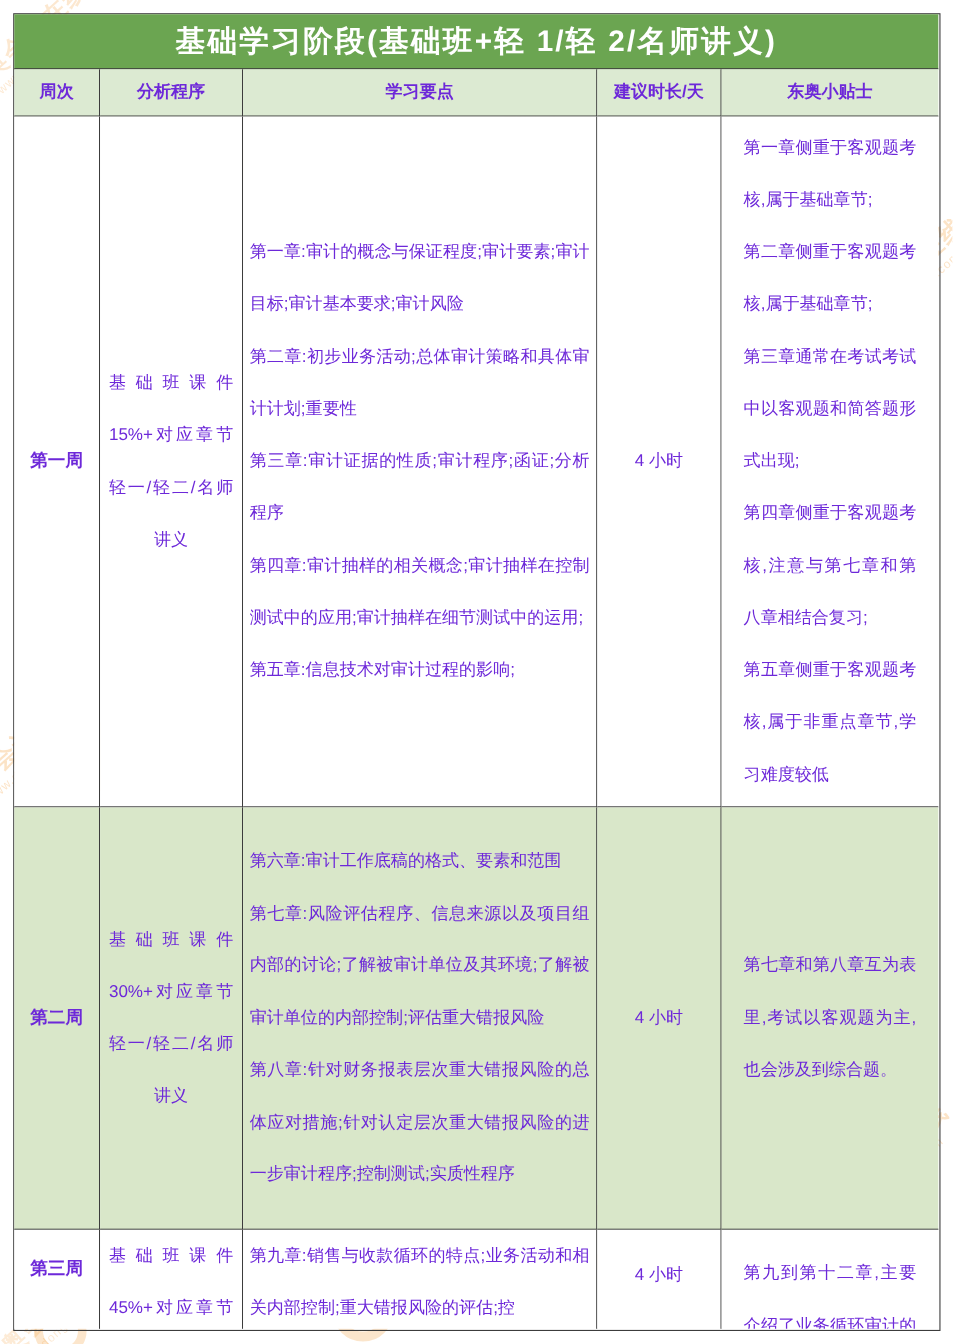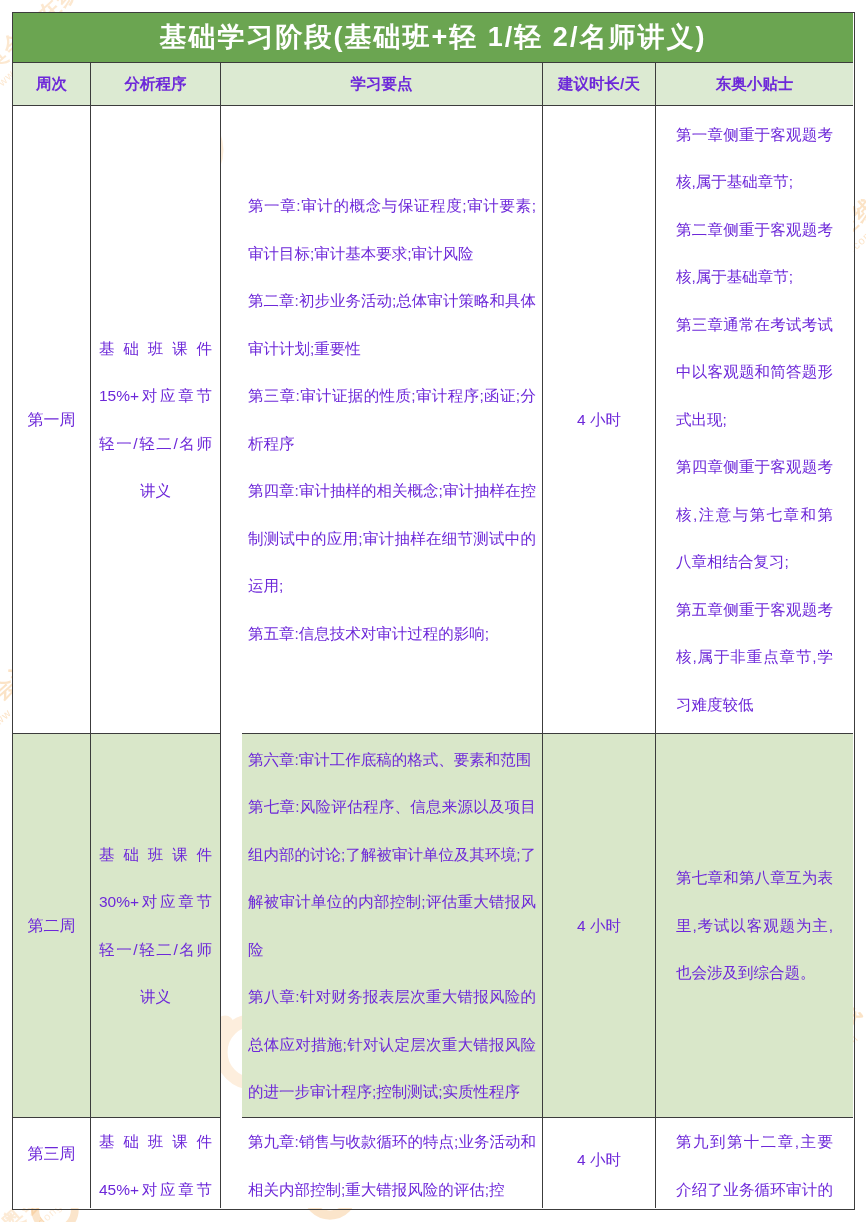--- a/index.html
+++ b/index.html
@@ -26,27 +26,27 @@
   .col-last { border-right:none; }
   .row-last { border-bottom:none; }
 
   .title-cell { grid-column:1 / -1; background:#6ba551; color:#ffffff;
                 font-size:27px; font-weight:bold; letter-spacing:2px;
                 display:flex; align-items:center; justify-content:center; line-height:1; }
   .head-cell { background:#dcead2; font-weight:bold; font-size:15.5px;
                align-items:center; justify-content:center; line-height:1; }
   .row2 { background:#d9e7c9; }
 
-  .week-cell { font-weight:normal; align-items:center; font-size:16px; }
+  .week-cell { font-weight:bold; align-items:center; font-size:16px; }
   .progress-cell { padding:0 8px; }
   .pl { text-align:center; }
   .pl-spread { text-align:justify; text-align-last:justify; text-justify:inter-character; }
-  .points-cell { padding:0 6px; text-align:justify; text-justify:inter-ideograph;margin-left:21px; }
+  .points-cell { padding:0 6px; text-align:justify; text-justify:inter-ideograph; }
   .duration-cell { align-items:center; }
-  .tips-cell { padding:0 20px; text-align:justify; text-justify:inter-ideograph; }
+  .tips-cell { padding:16px 20px; text-align:justify; text-justify:inter-ideograph; }
   .points-cell p, .tips-cell p { margin:0; }
 
   
   .r3 { justify-content:flex-start; }
   .r3.week-cell { padding-top:12px; }
   .r3.duration-cell { padding-top:18px; }
 </style>
 </head>
 <body>
 

